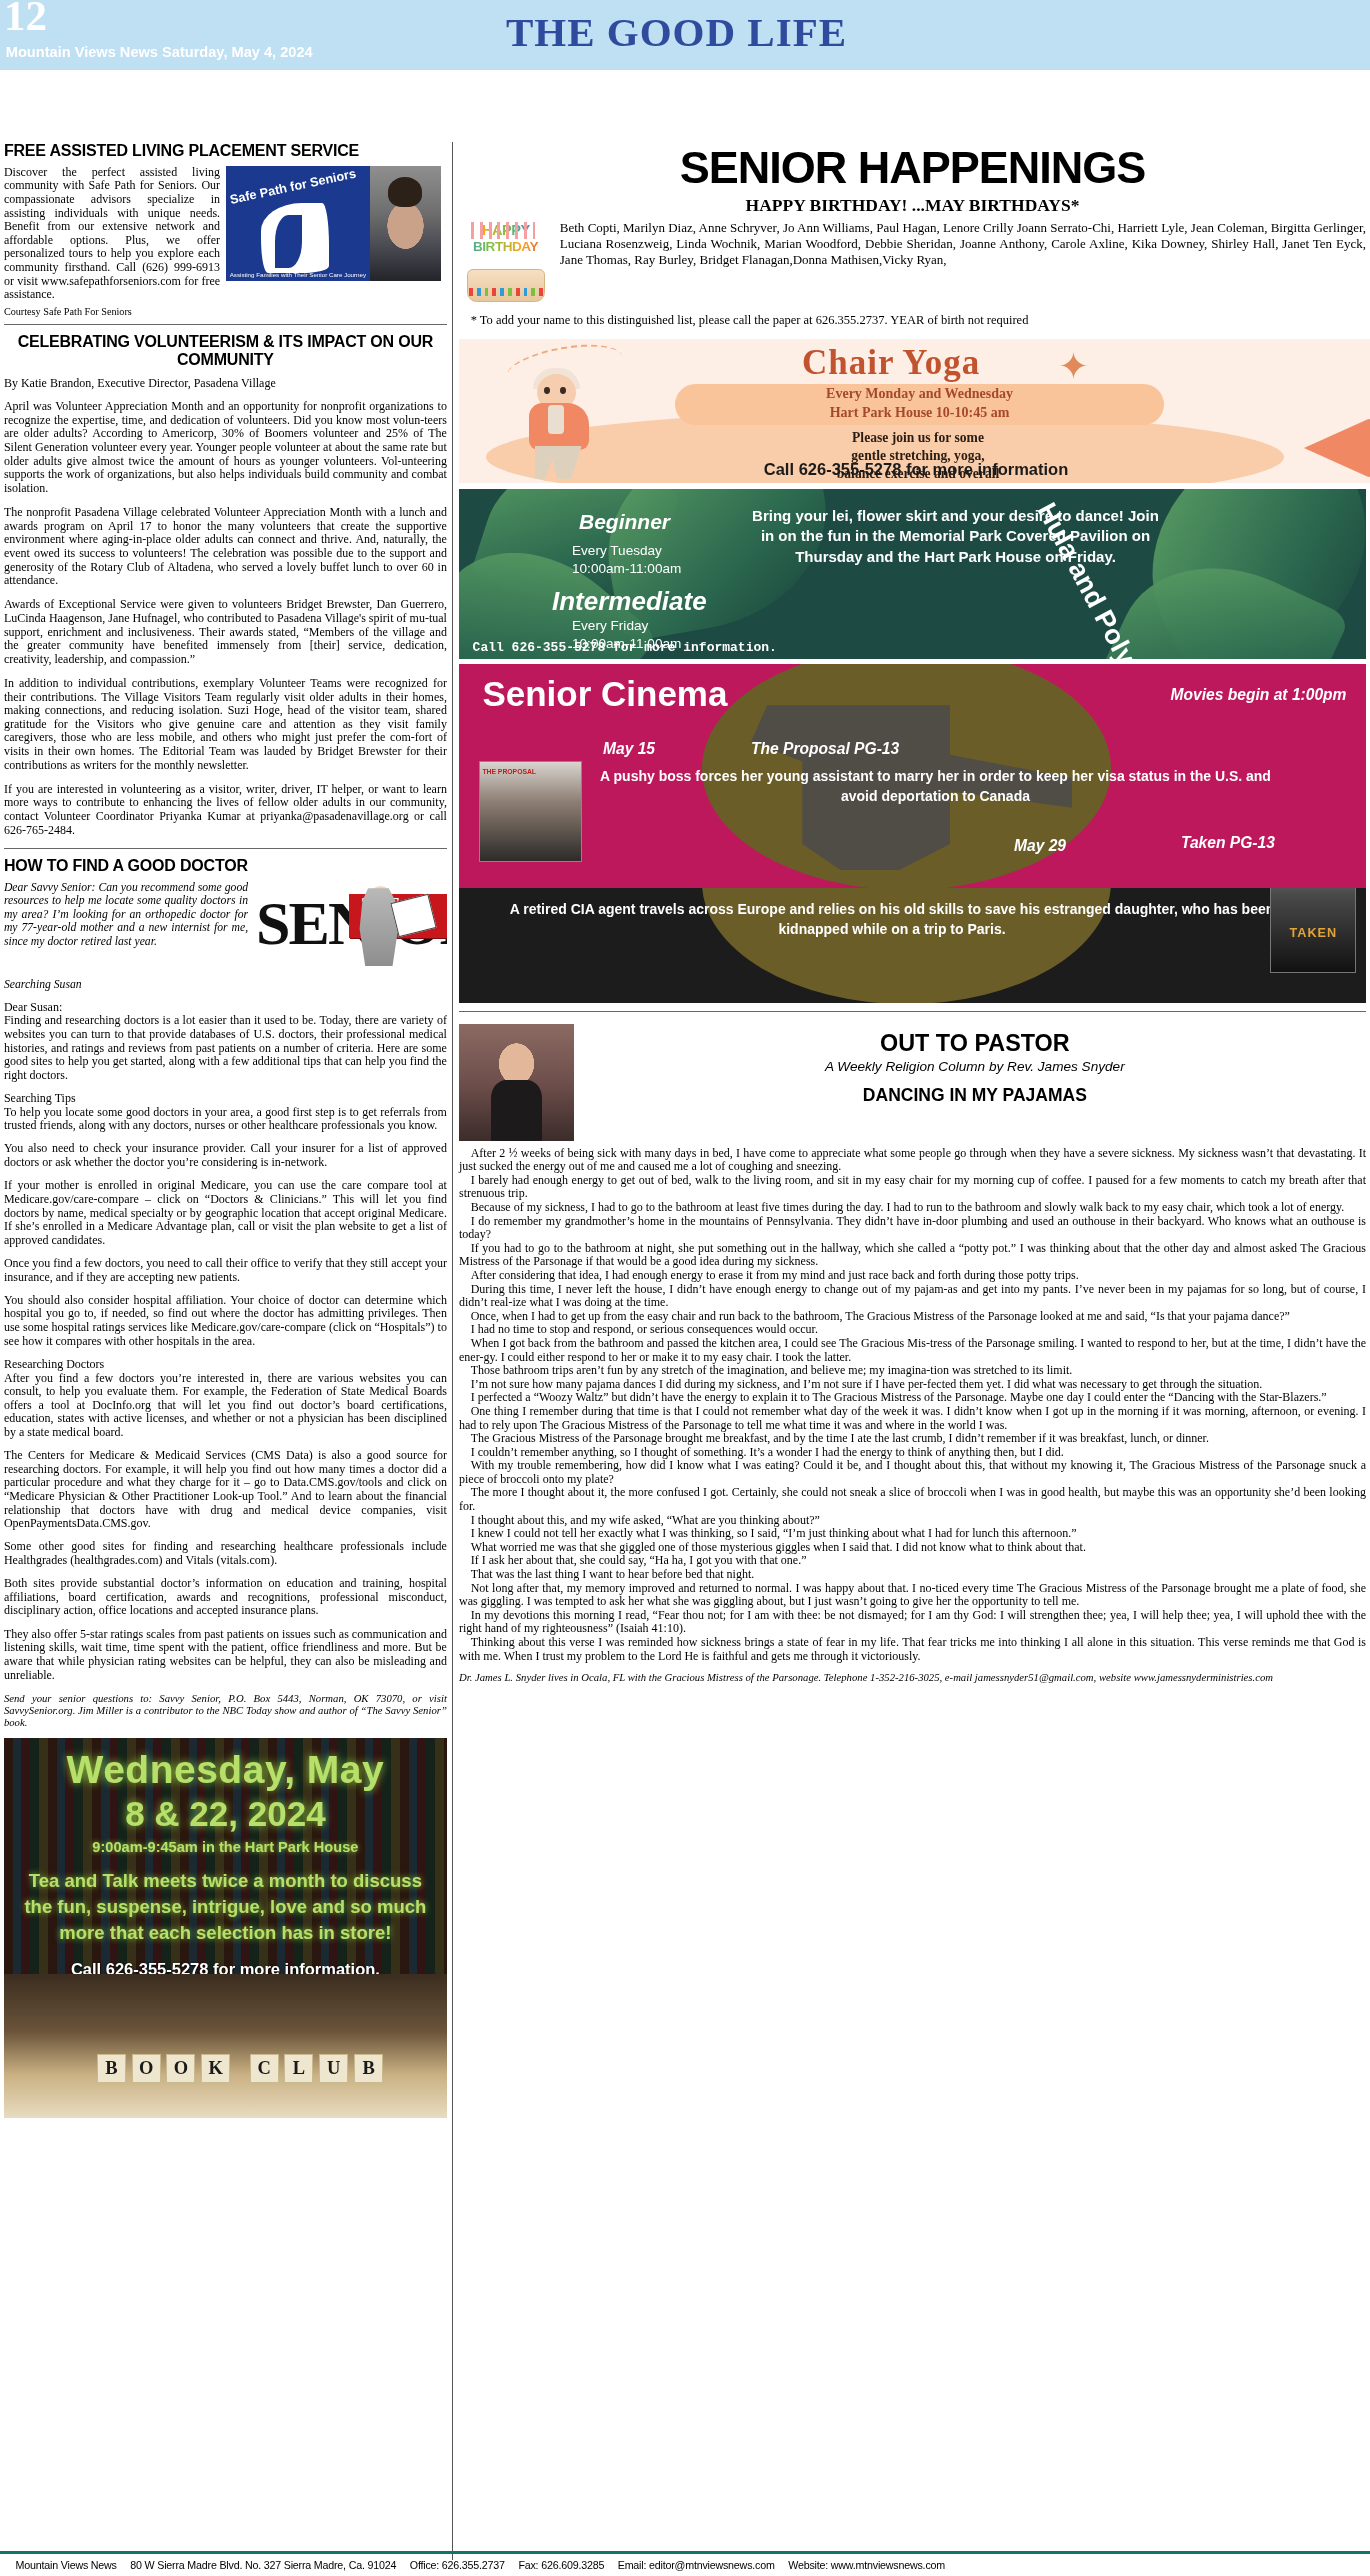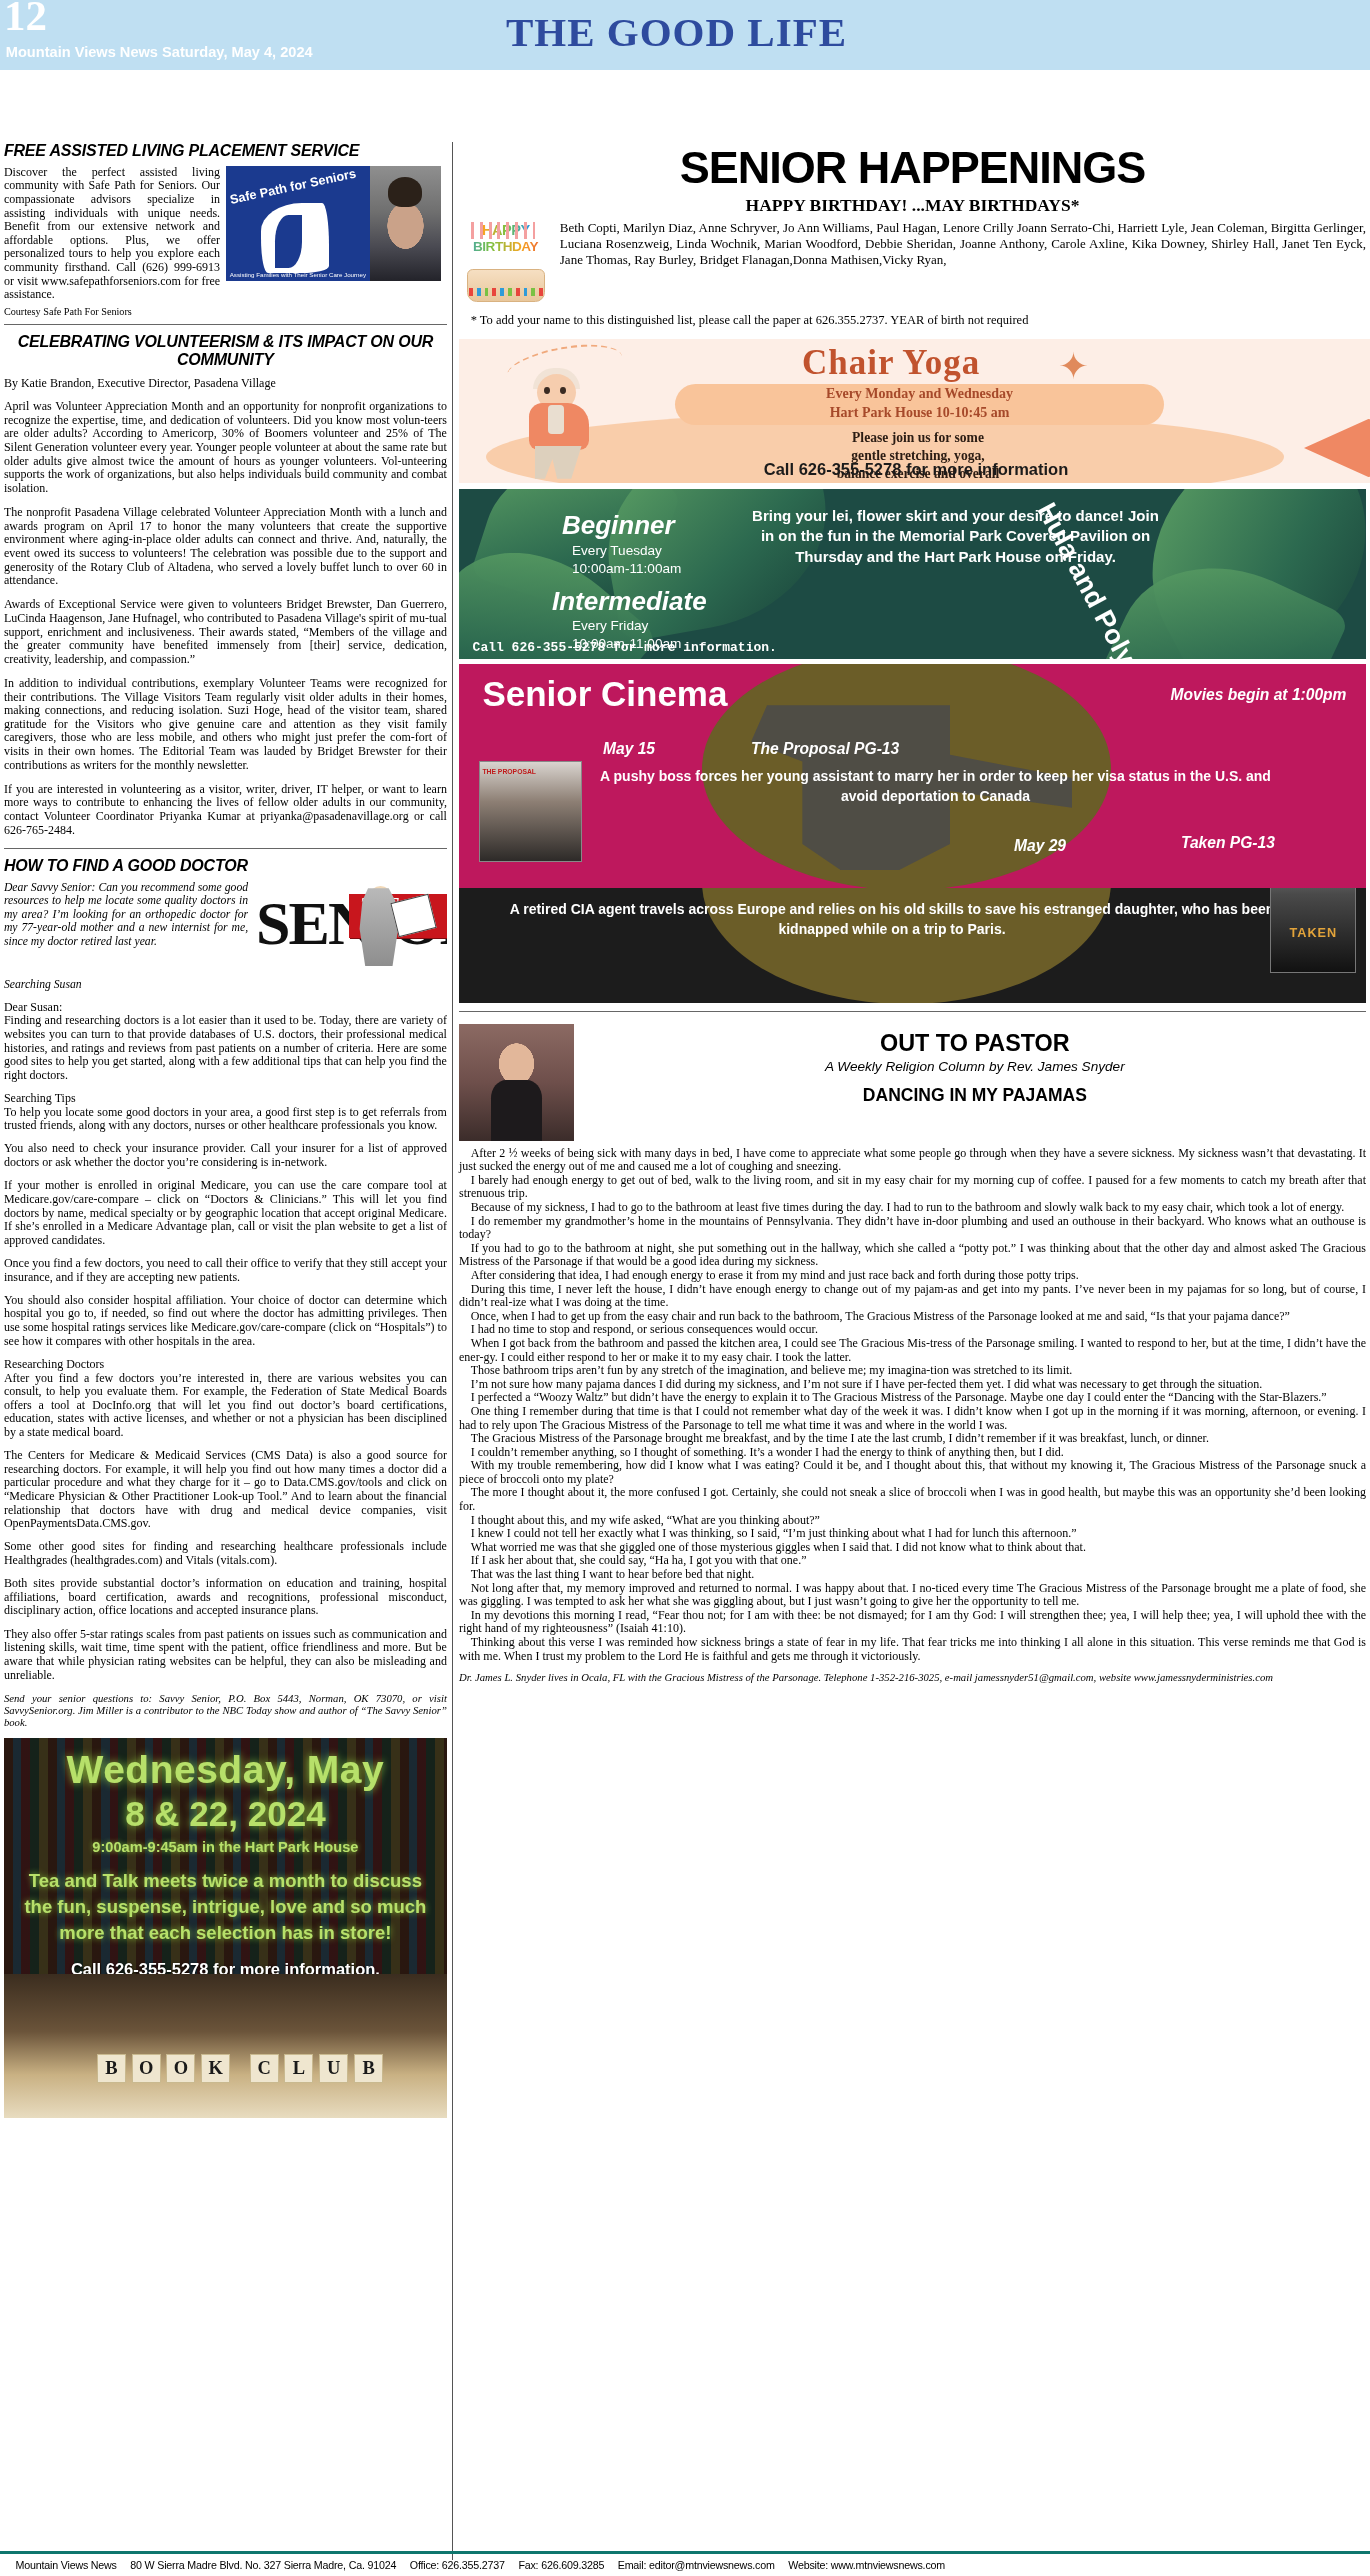--- a/index.html
+++ b/index.html
@@ -52,21 +52,20 @@
     font-family: "Liberation Serif", serif;
     font-size: 12px; line-height: 13.6px; text-align: justify;
   }
   .body-ser p { margin: 0 0 10.7px 0; }
   .tight p { margin: 0 0 9.7px 0; }
 
   h2.sec {
     font-family: "Liberation Sans", sans-serif;
     font-size: 16px; font-weight: 700; margin: 0 0 5.8px 0;
     letter-spacing: -0.2px;
-    font-style: italic;
   }
 
   .hr { border:0; border-top:1px solid #666; margin: 7.8px 0; }
 
   
   .safepath { display: flex; gap: 0; margin-top: 3.9px; }
   .sp-text { width: 222px; padding-right: 5.8px; }
   .sp-img { width: 215px; height: 115px; display:flex; }
   .sp-logo {
     flex: 0 0 144px; background: #1b3a8f; position: relative; overflow:hidden;
@@ -310,23 +309,23 @@
   .hula {
     position:relative; margin-top: 5.8px; width: 907px; height: 170px;
     background: #1d4b44; overflow: hidden;
   }
   .hula .leaf {
     position:absolute; background: linear-gradient(145deg,#63a867,#2d6b50 60%,#18413a);
     border-radius: 60% 10% 60% 10%;
     opacity: .95;
   }
   .hula .beg {
-    position:absolute; left: 103px; top: 21.4px;
+    position:absolute; left: 120px; top: 21.4px;
     font-family:"Liberation Sans", sans-serif; font-style: italic; font-weight:700;
-    font-size: 26px; color:#fff;
+    font-size: 21px; color:#fff;
   }
   .hula .beg-s {
     position:absolute; left: 113px; top: 53px; width: 185px;
     font-family:"Liberation Sans", sans-serif; font-size: 13.6px; color:#fff; line-height: 18.5px;
   }
   .hula .int {
     position:absolute; left: 93px; top: 97px;
     font-family:"Liberation Sans", sans-serif; font-style: italic; font-weight:700;
     font-size: 26px; color:#fff;
   }

